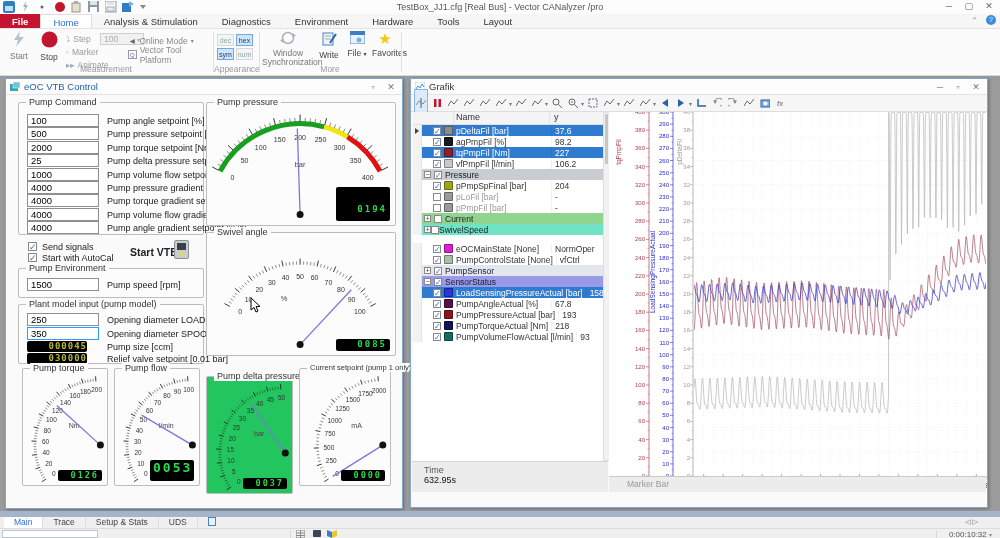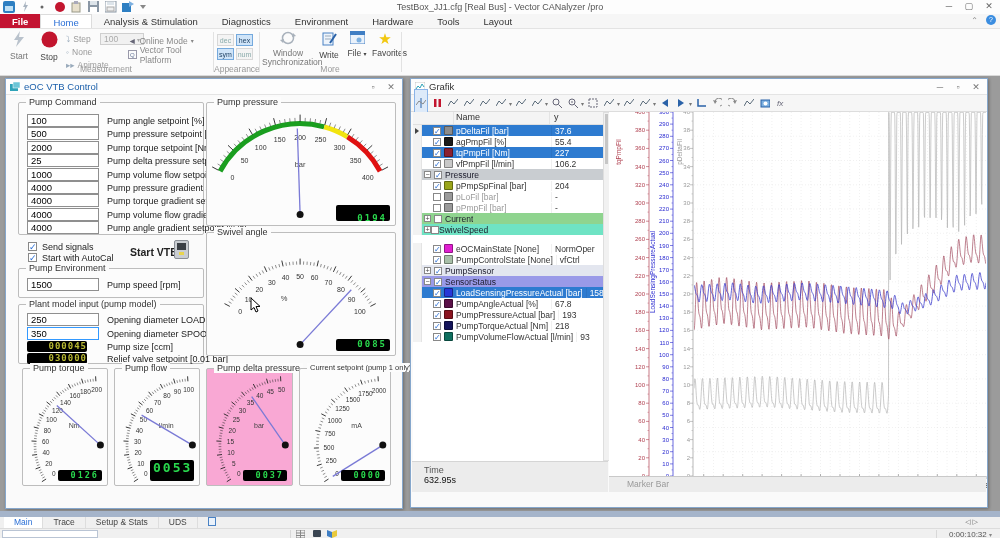--- a/index.html
+++ b/index.html
@@ -161,21 +161,21 @@
             <circle cx="8.5" cy="8.5" r="8" fill="#c2152e"></circle>
           </svg>
         <div class="lbl" style="color:#444">Stop</div>
       </div>
       <div class="smallrow" style="left:66px;top:4px;">
           <span style="color:#9ab;">⤵</span>
           <span>Step</span>
         </div>
       <div class="smallrow" style="left:66px;top:17px;">
           <span style="color:#9ab;">◦</span>
-          <span>None</span>
+          <span>Marker</span>
         </div>
       <div class="smallrow" style="left:66px;top:30px;">
           <span style="color:#9ab;">▸▸</span>
           <span>Animate</span>
         </div>
       <div class="ddl" style="left:100px;top:4px;">
         <span>100</span>
           <span style="font-size:6px;">▾</span>
       </div>
       <div class="smallrow" style="left:128px;top:6px;color:#888;">
@@ -344,21 +344,21 @@
               <text x="53.7" y="47.4" font-size="7" fill="#333" text-anchor="middle">100</text>
               <text x="72.7" y="39.4" font-size="7" fill="#333" text-anchor="middle">150</text>
               <text x="93.1" y="36.6" font-size="7" fill="#333" text-anchor="middle">200</text>
               <text x="113.5" y="39.4" font-size="7" fill="#333" text-anchor="middle">250</text>
               <text x="132.5" y="47.4" font-size="7" fill="#333" text-anchor="middle">300</text>
               <text x="148.6" y="60.2" font-size="7" fill="#333" text-anchor="middle">350</text>
               <text x="160.8" y="76.9" font-size="7" fill="#333" text-anchor="middle">400</text>
               <text x="93.1" y="64.3" font-size="7.5" fill="#444" text-anchor="middle">bar</text>
               <line x1="93.1" y1="111.60000000000001" x2="90.3" y2="25.6" stroke="#7a7ad6" stroke-width="1.3"></line>
               <circle cx="93.1" cy="111.60000000000001" r="3.5" fill="#111"></circle>
-            </svg><div class="led" style="right:5px;bottom:4px;width:54px;height:12px;font-size:9px;padding:8px 3px;">0194</div></div>
+            </svg><div class="led" style="right:5px;bottom:4px;width:54px;height:12px;font-size:9px;padding:17px 3px;">0194</div></div>
           <div class="grp" style="left:200px;top:136px;width:190px;height:124px;background:#fcfcfc;"><span class="leg">Swivel angle</span><svg width="188" height="122">
               <line x1="22.8" y1="73.4" x2="17.5" y2="70.6" stroke="#222" stroke-width="0.9"></line>
               <line x1="24.5" y1="70.4" x2="21.7" y2="68.7" stroke="#222" stroke-width="0.5"></line>
               <line x1="26.3" y1="67.5" x2="23.6" y2="65.7" stroke="#222" stroke-width="0.5"></line>
               <line x1="28.3" y1="64.7" x2="25.6" y2="62.8" stroke="#222" stroke-width="0.5"></line>
               <line x1="30.4" y1="62.0" x2="27.8" y2="59.9" stroke="#222" stroke-width="0.5"></line>
               <line x1="32.5" y1="59.3" x2="28.0" y2="55.4" stroke="#222" stroke-width="0.9"></line>
               <line x1="34.8" y1="56.8" x2="32.4" y2="54.5" stroke="#222" stroke-width="0.5"></line>
               <line x1="37.2" y1="54.3" x2="34.9" y2="52.0" stroke="#222" stroke-width="0.5"></line>
               <line x1="39.8" y1="52.0" x2="37.6" y2="49.5" stroke="#222" stroke-width="0.5"></line>
@@ -546,21 +546,21 @@
               <text x="28.4" y="53.1" font-size="6.5" fill="#333" text-anchor="middle">50</text>
               <text x="34.5" y="43.6" font-size="6.5" fill="#333" text-anchor="middle">60</text>
               <text x="42.5" y="35.6" font-size="6.5" fill="#333" text-anchor="middle">70</text>
               <text x="51.9" y="29.4" font-size="6.5" fill="#333" text-anchor="middle">80</text>
               <text x="62.4" y="25.2" font-size="6.5" fill="#333" text-anchor="middle">90</text>
               <text x="73.6" y="23.2" font-size="6.5" fill="#333" text-anchor="middle">100</text>
               <text x="51.2" y="58.8" font-size="7" fill="#444" text-anchor="middle">l/min</text>
               <line x1="77.4" y1="76.11" x2="26.6" y2="46.1" stroke="#7a7ad6" stroke-width="1.3"></line>
               <circle cx="77.4" cy="76.11" r="3.5" fill="#111"></circle>
             </svg><div class="led" style="right:5px;bottom:4px;width:44px;height:21px;font-size:13px;padding:0 3px;">0053</div></div>
-          <div class="grp" style="left:200px;top:272px;width:87px;height:118px;background:#f9a8d4;"><span class="leg">Pump delta pressure</span><svg width="85" height="116">
+          <div class="grp" style="left:200px;top:280px;width:87px;height:118px;background:#22c55e;"><span class="leg">Pump delta pressure</span><svg width="85" height="116">
               <line x1="24.0" y1="110.0" x2="19.8" y2="112.7" stroke="#222" stroke-width="0.9"></line>
               <line x1="22.7" y1="107.8" x2="20.3" y2="109.1" stroke="#222" stroke-width="0.5"></line>
               <line x1="21.4" y1="105.4" x2="19.0" y2="106.7" stroke="#222" stroke-width="0.5"></line>
               <line x1="20.3" y1="103.1" x2="17.8" y2="104.2" stroke="#222" stroke-width="0.5"></line>
               <line x1="19.2" y1="100.7" x2="16.7" y2="101.7" stroke="#222" stroke-width="0.5"></line>
               <line x1="18.2" y1="98.2" x2="13.5" y2="99.9" stroke="#222" stroke-width="0.9"></line>
               <line x1="17.4" y1="95.7" x2="14.8" y2="96.6" stroke="#222" stroke-width="0.5"></line>
               <line x1="16.6" y1="93.2" x2="14.0" y2="93.9" stroke="#222" stroke-width="0.5"></line>
               <line x1="16.0" y1="90.6" x2="13.3" y2="91.3" stroke="#222" stroke-width="0.5"></line>
               <line x1="15.4" y1="88.1" x2="12.7" y2="88.6" stroke="#222" stroke-width="0.5"></line>
@@ -832,21 +832,21 @@
                 <span class="nm" style="flex:1;">pDeltaFil [bar]</span>
                 <span style="width:52px;border-left:1px solid rgba(0,0,0,0.06);padding-left:3px;white-space:nowrap;overflow:hidden;">37.6</span>
               </div>
             </div>
             <div class="lrow">
               <div style="width:9px;height:11px;background:#f2f2f2;border-right:1px solid #e4e4e4;flex:none;position:relative;"></div>
               <div style="flex:1;display:flex;align-items:center;height:11px;gap:3px;padding-left:2px;">
                 <span class="cb" style="position:static;width:8px;height:8px;line-height:7px;font-size:8px;margin-left:9px;">✓</span>
                 <span class="sw" style="background:#1a1a1a;"></span>
                 <span class="nm" style="flex:1;">agPmpFil [%]</span>
-                <span style="width:52px;border-left:1px solid rgba(0,0,0,0.06);padding-left:3px;white-space:nowrap;overflow:hidden;">55.4</span>
+                <span style="width:52px;border-left:1px solid rgba(0,0,0,0.06);padding-left:3px;white-space:nowrap;overflow:hidden;">98.2</span>
               </div>
             </div>
             <div class="lrow">
               <div style="width:9px;height:11px;background:#f2f2f2;border-right:1px solid #e4e4e4;flex:none;position:relative;"></div>
               <div style="flex: 1 1 0%; display: flex; align-items: center; height: 11px; gap: 3px; padding-left: 2px; background: rgb(46, 123, 208); color: rgb(255, 255, 255);">
                 <span class="cb" style="position:static;width:8px;height:8px;line-height:7px;font-size:8px;margin-left:9px;">✓</span>
                 <span class="sw" style="background:#8b2030;"></span>
                 <span class="nm" style="flex:1;">tqPmpFil [Nm]</span>
                 <span style="width:52px;border-left:1px solid rgba(0,0,0,0.06);padding-left:3px;white-space:nowrap;overflow:hidden;">227</span>
               </div>

